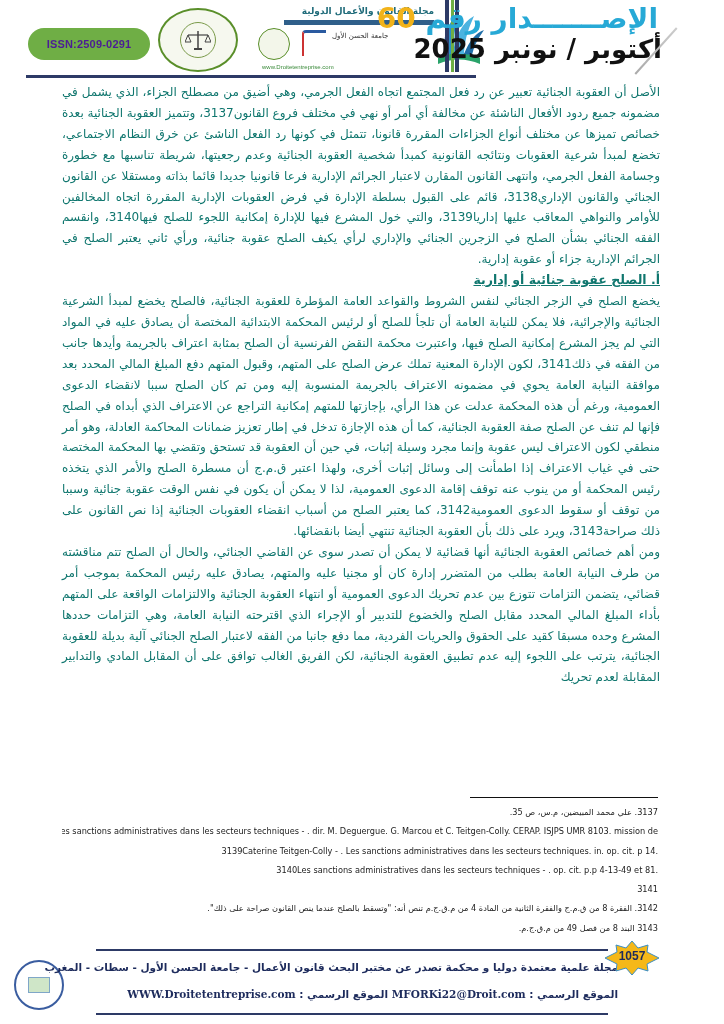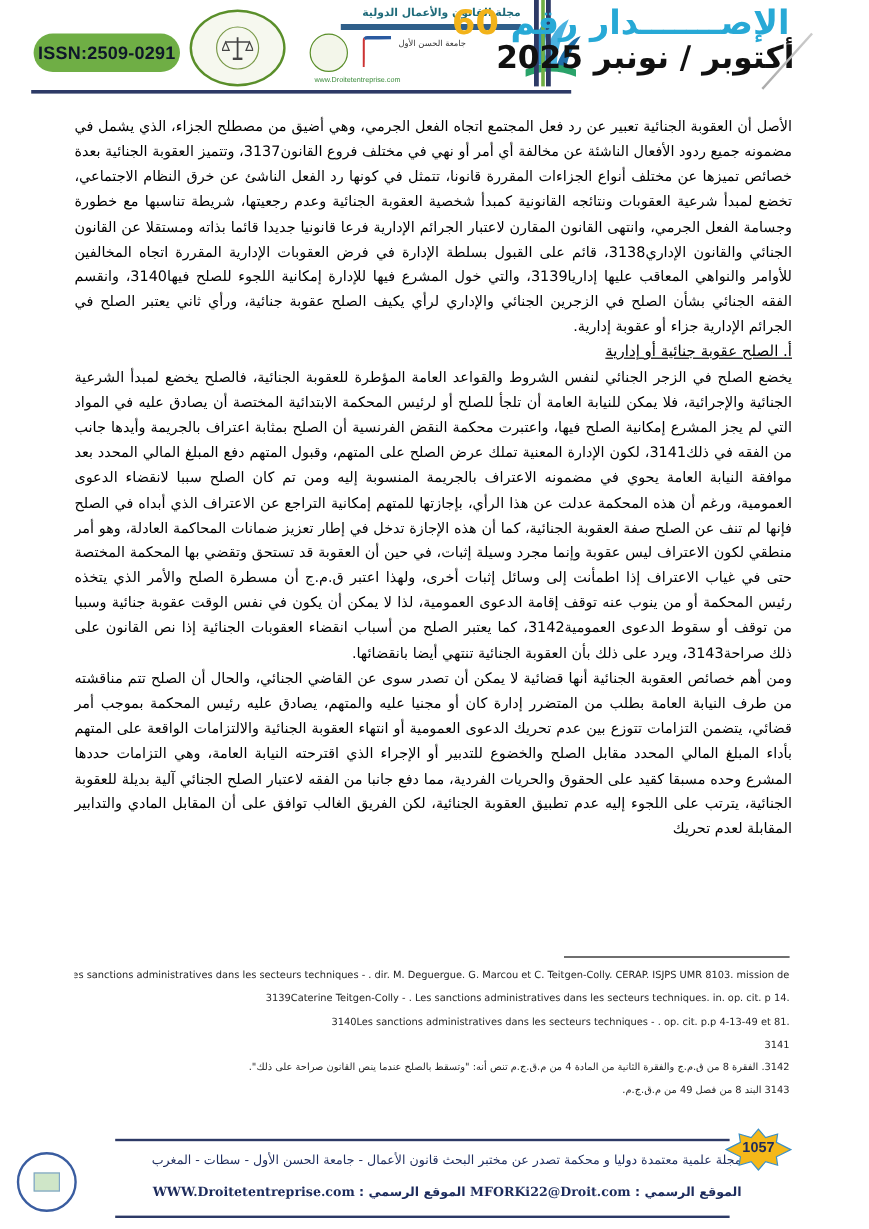--- a/index.html
+++ b/index.html
@@ -3,22 +3,22 @@
 <meta charset="utf-8">
 <style>
   * { margin: 0; padding: 0; box-sizing: border-box; }
   html, body { width: 724px; height: 1024px; background: #ffffff; overflow: hidden; }
   body { position: relative; font-family: "DejaVu Sans", sans-serif; color: #111; }
 
   
   .header { position: absolute; top: 0; left: 0; width: 724px; height: 78px; }
   .issn {
     position: absolute; left: 28px; top: 28px; width: 122px; height: 32px;
-    background: #6fae45; border-radius: 16px; color: #0f172a;
-    font-family: "Liberation Sans", sans-serif; font-size: 15px; font-weight: bold;
+    background: #6fae45; border-radius: 16px; color: #4c1d95;
+    font-family: "Liberation Sans", sans-serif; font-size: 11px; font-weight: bold;
     display: flex; align-items: center; justify-content: center; letter-spacing: 0.2px;
   }
   .lab-seal {
     position: absolute; left: 158px; top: 8px; width: 80px; height: 64px;
     border-radius: 50%; border: 2px solid #5a8f2a; background: #f6f8ef;
     display: flex; align-items: center; justify-content: center;
   }
   .lab-seal .inner { width: 36px; height: 36px; border-radius: 50%; border: 1px solid #7a9a4a; display:flex; align-items:center; justify-content:center; }
   .journal-banner {
     position: absolute; left: 258px; top: 6px; width: 176px; height: 66px;
@@ -43,27 +43,27 @@
   .issue-line .num { color: #f2b31a; }
   .date-line {
     position: absolute; right: 62px; top: 34px; direction: rtl; white-space: nowrap;
     font-size: 26px; font-weight: bold; color: #111;
   }
   .diag { position: absolute; left: 655px; top: 20px; width: 2px; height: 62px; background: linear-gradient(#ccc,#aaa); transform: rotate(42deg); }
   .header-rule { position: absolute; left: 26px; top: 75px; width: 450px; height: 3px; background: #2d3a66; }
 
   
   .content {
-    position: absolute; left: 62px; top: 95px; width: 598px;
+    position: absolute; left: 62px; top: 82px; width: 598px;
     direction: rtl; text-align: justify; text-align-last: right;
-    font-family: "DejaVu Sans", sans-serif; font-size: 12px; line-height: 20.9px; color: #000000;
+    font-family: "DejaVu Sans", sans-serif; font-size: 12px; line-height: 20.9px; color: #0f766e;
   }
   .content p { margin: 0; text-align: justify; }
   .content .h {
-    font-weight: normal; text-decoration: underline; text-align: right; font-size: 12.5px;
+    font-weight: bold; text-decoration: underline; text-align: right; font-size: 12.5px;
   }
 
   
   .fn-rule { position: absolute; left: 470px; top: 797px; width: 188px; height: 1px; background: #111; }
   .footnotes {
     position: absolute; left: 62px; top: 803px; width: 596px;
     direction: rtl; text-align: right; font-size: 8.2px; line-height: 19.3px; color: #222;
   }
   .footnotes .fn { white-space: nowrap; overflow: hidden; }
   .footnotes .ltr { direction: ltr; unicode-bidi: embed; display: inline-block; text-align: right; }
@@ -71,21 +71,21 @@
   
   .footer-rule-top { position: absolute; left: 96px; top: 949px; width: 512px; height: 2px; background: #2d3a66; }
   .footer-rule-bot { position: absolute; left: 96px; top: 1013px; width: 512px; height: 2px; background: #2d3a66; }
   .footer-seal {
     position: absolute; left: 14px; top: 960px; width: 50px; height: 50px; border-radius: 50%;
     border: 2px solid #3a5da0; background: #fff; display:flex; align-items:center; justify-content:center;
   }
   .footer-seal .core { width: 22px; height: 16px; background: #cfe6c8; border: 1px solid #7fa6c8; }
   .footer-line1 {
     position: absolute; right: 106px; top: 961px; direction: rtl; white-space: nowrap;
-    font-size: 10.5px; font-weight: normal; color: #1d2b5c; margin-left: 46px;
+    font-size: 10.5px; font-weight: bold; color: #1d2b5c; margin-left: 46px;
   }
   .footer-line2 {
     position: absolute; right: 106px; top: 988px; direction: rtl; white-space: nowrap;
     font-size: 10.5px; font-weight: bold; color: #1d2b5c;
   }
   .footer-line2 .ltr { direction: ltr; unicode-bidi: embed; font-family: "DejaVu Serif", serif; }
   .page-badge { position: absolute; left: 604px; top: 940px; width: 56px; height: 36px; }
   .page-badge svg { position: absolute; left: 0; top: 0; }
   .page-num {
     position: absolute; left: 0; top: 9px; width: 56px; text-align: center;
@@ -141,20 +141,21 @@
 
 <div class="content">
   <p>الأصل أن العقوبة الجنائية تعبير عن رد فعل المجتمع اتجاه الفعل الجرمي، وهي أضيق من مصطلح الجزاء، الذي يشمل في مضمونه جميع ردود الأفعال الناشئة عن مخالفة أي أمر أو نهي في مختلف فروع القانون3137، وتتميز العقوبة الجنائية بعدة خصائص تميزها عن مختلف أنواع الجزاءات المقررة قانونا، تتمثل في كونها رد الفعل الناشئ عن خرق النظام الاجتماعي، تخضع لمبدأ شرعية العقوبات ونتائجه القانونية كمبدأ شخصية العقوبة الجنائية وعدم رجعيتها، شريطة تناسبها مع خطورة وجسامة الفعل الجرمي، وانتهى القانون المقارن لاعتبار الجرائم الإدارية فرعا قانونيا جديدا قائما بذاته ومستقلا عن القانون الجنائي والقانون الإداري3138، قائم على القبول بسلطة الإدارة في فرض العقوبات الإدارية المقررة اتجاه المخالفين للأوامر والنواهي المعاقب عليها إداريا3139، والتي خول المشرع فيها للإدارة إمكانية اللجوء للصلح فيها3140، وانقسم الفقه الجنائي بشأن الصلح في الزجرين الجنائي والإداري لرأي يكيف الصلح عقوبة جنائية، ورأي ثاني يعتبر الصلح في الجرائم الإدارية جزاء أو عقوبة إدارية.</p>
   <p class="h">أ. الصلح عقوبة جنائية أو إدارية</p>
   <p>يخضع الصلح في الزجر الجنائي لنفس الشروط والقواعد العامة المؤطرة للعقوبة الجنائية، فالصلح يخضع لمبدأ الشرعية الجنائية والإجرائية، فلا يمكن للنيابة العامة أن تلجأ للصلح أو لرئيس المحكمة الابتدائية المختصة أن يصادق عليه في المواد التي لم يجز المشرع إمكانية الصلح فيها، واعتبرت محكمة النقض الفرنسية أن الصلح بمثابة اعتراف بالجريمة وأيدها جانب من الفقه في ذلك3141، لكون الإدارة المعنية تملك عرض الصلح على المتهم، وقبول المتهم دفع المبلغ المالي المحدد بعد موافقة النيابة العامة يحوي في مضمونه الاعتراف بالجريمة المنسوبة إليه ومن تم كان الصلح سببا لانقضاء الدعوى العمومية، ورغم أن هذه المحكمة عدلت عن هذا الرأي، بإجازتها للمتهم إمكانية التراجع عن الاعتراف الذي أبداه في الصلح فإنها لم تنف عن الصلح صفة العقوبة الجنائية، كما أن هذه الإجازة تدخل في إطار تعزيز ضمانات المحاكمة العادلة، وهو أمر منطقي لكون الاعتراف ليس عقوبة وإنما مجرد وسيلة إثبات، في حين أن العقوبة قد تستحق وتقضي بها المحكمة المختصة حتى في غياب الاعتراف إذا اطمأنت إلى وسائل إثبات أخرى، ولهذا اعتبر ق.م.ج أن مسطرة الصلح والأمر الذي يتخذه رئيس المحكمة أو من ينوب عنه توقف إقامة الدعوى العمومية، لذا لا يمكن أن يكون في نفس الوقت عقوبة جنائية وسببا من توقف أو سقوط الدعوى العمومية3142، كما يعتبر الصلح من أسباب انقضاء العقوبات الجنائية إذا نص القانون على ذلك صراحة3143، ويرد على ذلك بأن العقوبة الجنائية تنتهي أيضا بانقضائها.</p>
   <p>ومن أهم خصائص العقوبة الجنائية أنها قضائية لا يمكن أن تصدر سوى عن القاضي الجنائي، والحال أن الصلح تتم مناقشته من طرف النيابة العامة بطلب من المتضرر إدارة كان أو مجنيا عليه والمتهم، يصادق عليه رئيس المحكمة بموجب أمر قضائي، يتضمن التزامات تتوزع بين عدم تحريك الدعوى العمومية أو انتهاء العقوبة الجنائية والالتزامات الواقعة على المتهم بأداء المبلغ المالي المحدد مقابل الصلح والخضوع للتدبير أو الإجراء الذي اقترحته النيابة العامة، وهي التزامات حددها المشرع وحده مسبقا كقيد على الحقوق والحريات الفردية، مما دفع جانبا من الفقه لاعتبار الصلح الجنائي آلية بديلة للعقوبة الجنائية، يترتب على اللجوء إليه عدم تطبيق العقوبة الجنائية، لكن الفريق الغالب توافق على أن المقابل المادي والتدابير المقابلة لعدم تحريك</p>
 </div>
 
 <div class="fn-rule"></div>
 <div class="footnotes">
+  <div class="fn">3137. علي محمد المبيضين، م.س، ص 35.</div>
   <div class="fn"><span class="ltr">3138Les sanctions administratives dans les secteurs techniques - . dir. M. Deguergue. G. Marcou et C. Teitgen-Colly. CERAP. ISJPS UMR 8103. mission de</span></div>
   <div class="fn"><span class="ltr">3139Caterine Teitgen-Colly - . Les sanctions administratives dans les secteurs techniques. in. op. cit. p 14.</span></div>
   <div class="fn"><span class="ltr">3140Les sanctions administratives dans les secteurs techniques - . op. cit. p.p 4-13-49 et 81.</span></div>
   <div class="fn">3141</div>
   <div class="fn">3142. الفقرة 8 من ق.م.ج والفقرة الثانية من المادة 4 من م.ق.ج.م تنص أنه: "وتسقط بالصلح عندما ينص القانون صراحة على ذلك".</div>
   <div class="fn">3143 البند 8 من فصل 49 من م.ق.ج.م.</div>
 </div>
 
 <div class="footer-seal">
   <div class="core"></div>

